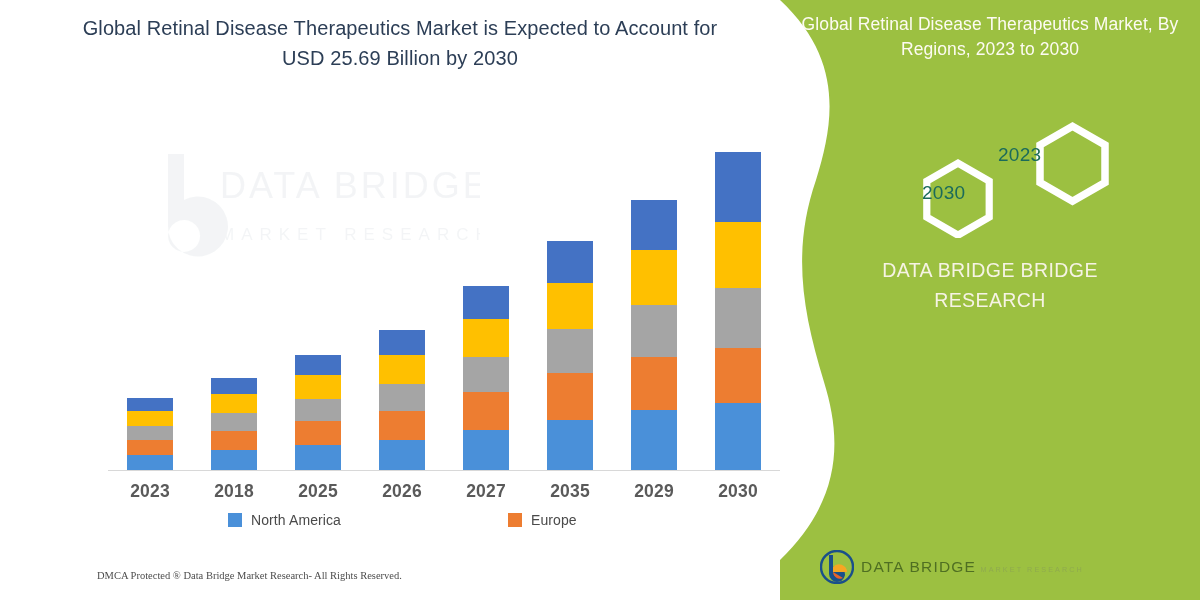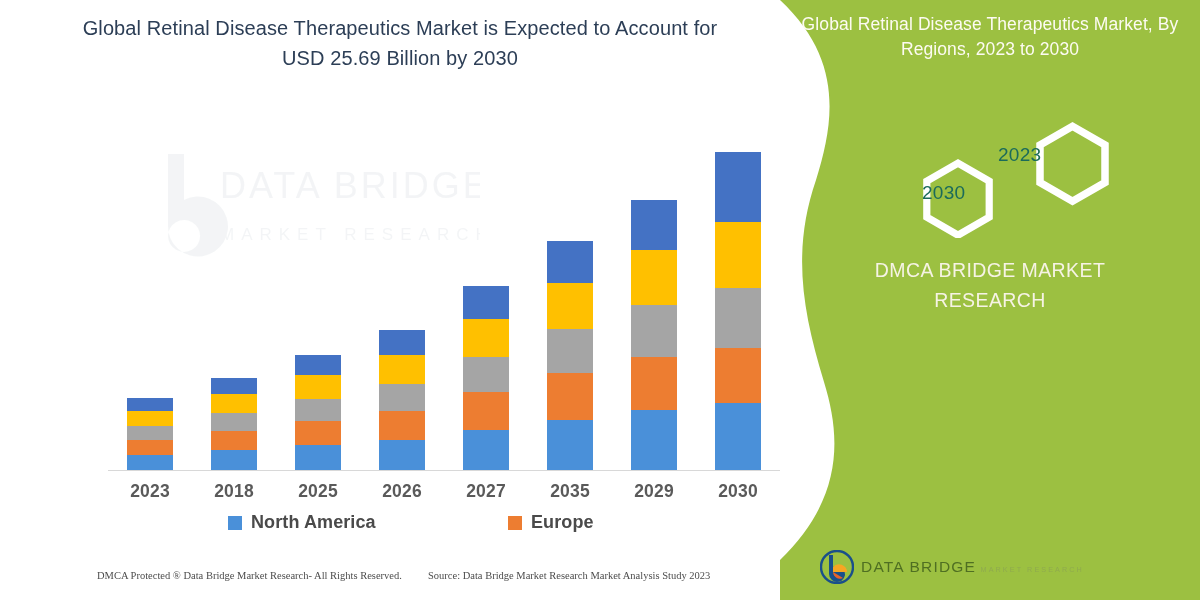--- a/index.html
+++ b/index.html
@@ -174,22 +174,22 @@
     width: 672px; height: 30px;
   }
   .legend-item {
     position: absolute;
     display: flex;
     align-items: center;
     gap: 9px;
   }
   .legend-swatch { width: 14px; height: 14px; flex: 0 0 auto; }
   .legend-text {
-    font-size: 18px;
-    font-weight: bold;
+    font-size: 14px;
+    font-weight: normal;
     color: #4a4a4a;
     letter-spacing: 0.1px;
     white-space: nowrap;
   }
 
   .footer {
     position: absolute;
     top: 570px; left: 0;
     width: 830px; height: 20px;
   }
@@ -308,21 +308,20 @@
           <span class="legend-text">North America</span>
         </div>
         <div class="legend-item" style="left: 400px;">
           <span class="legend-swatch" style="background: rgb(237, 125, 49);"></span>
           <span class="legend-text">Europe</span>
         </div>
       </div>
 
     <div class="footer">
       <div class="footer-left">DMCA Protected ® Data Bridge Market Research-  All Rights Reserved.</div>
-      <div class="footer-right">Source: Data Bridge Market Research  Market Analysis Study 2023</div>
     </div>
   </div>
 
   <div class="green-panel">
     <svg width="420" height="600" viewBox="0 0 420 600" xmlns="http://www.w3.org/2000/svg">
       <path d="M 0 0 L 420 0 L 420 600 L 0 600 L 0 560 C 62 500 62 440 44 382 C 22 310 12 250 36 180 C 54 122 64 60 0 0 Z" fill="#9cc041"></path>
       <path d="M 0 0 C 64 60 54 122 36 180 C 12 250 22 310 44 382 C 62 440 62 500 0 560" fill="none" stroke="#ffffff" stroke-width="0"></path>
     </svg>
   </div>
 
@@ -335,21 +334,21 @@
 
         <polygon points="130,30 156,15 182,30 182,60 156,75 130,60" fill="none" stroke="#ffffff" stroke-width="6" transform="translate(-10,-8) scale(1.25) translate(6,6)"></polygon>
 
         <polygon points="40,62 66,47 92,62 92,92 66,107 40,92" fill="none" stroke="#ffffff" stroke-width="6" transform="translate(-6,-6) scale(1.2) translate(4,4)"></polygon>
       </svg>
       <div class="hex-label y2023">2023</div>
       <div class="hex-label y2030">2030</div>
     </div>
 
     <div class="brand-block">
-      <div>DMCA BRIDGE MARKET</div>
+      <div>DATA BRIDGE BRIDGE</div>
       <div>RESEARCH</div>
     </div>
 
     <div class="logo">
       <span class="logo-mark">
         <svg viewBox="0 0 34 34" width="34" height="34" xmlns="http://www.w3.org/2000/svg">
           <circle cx="17" cy="17" r="16" fill="none" stroke="#1a4f8a" stroke-width="2.4"></circle>
           <path d="M9 5 h4 v12 a8 8 0 1 1 -4 7 z" fill="#1a4f8a"></path>
           <path d="M13 17 a8 8 0 0 1 14 5 l-14 0 z" fill="#f6a623"></path>
           <path d="M13 22 a7 7 0 0 0 10 6 l-10 -6 z" fill="#e8622a"></path>

